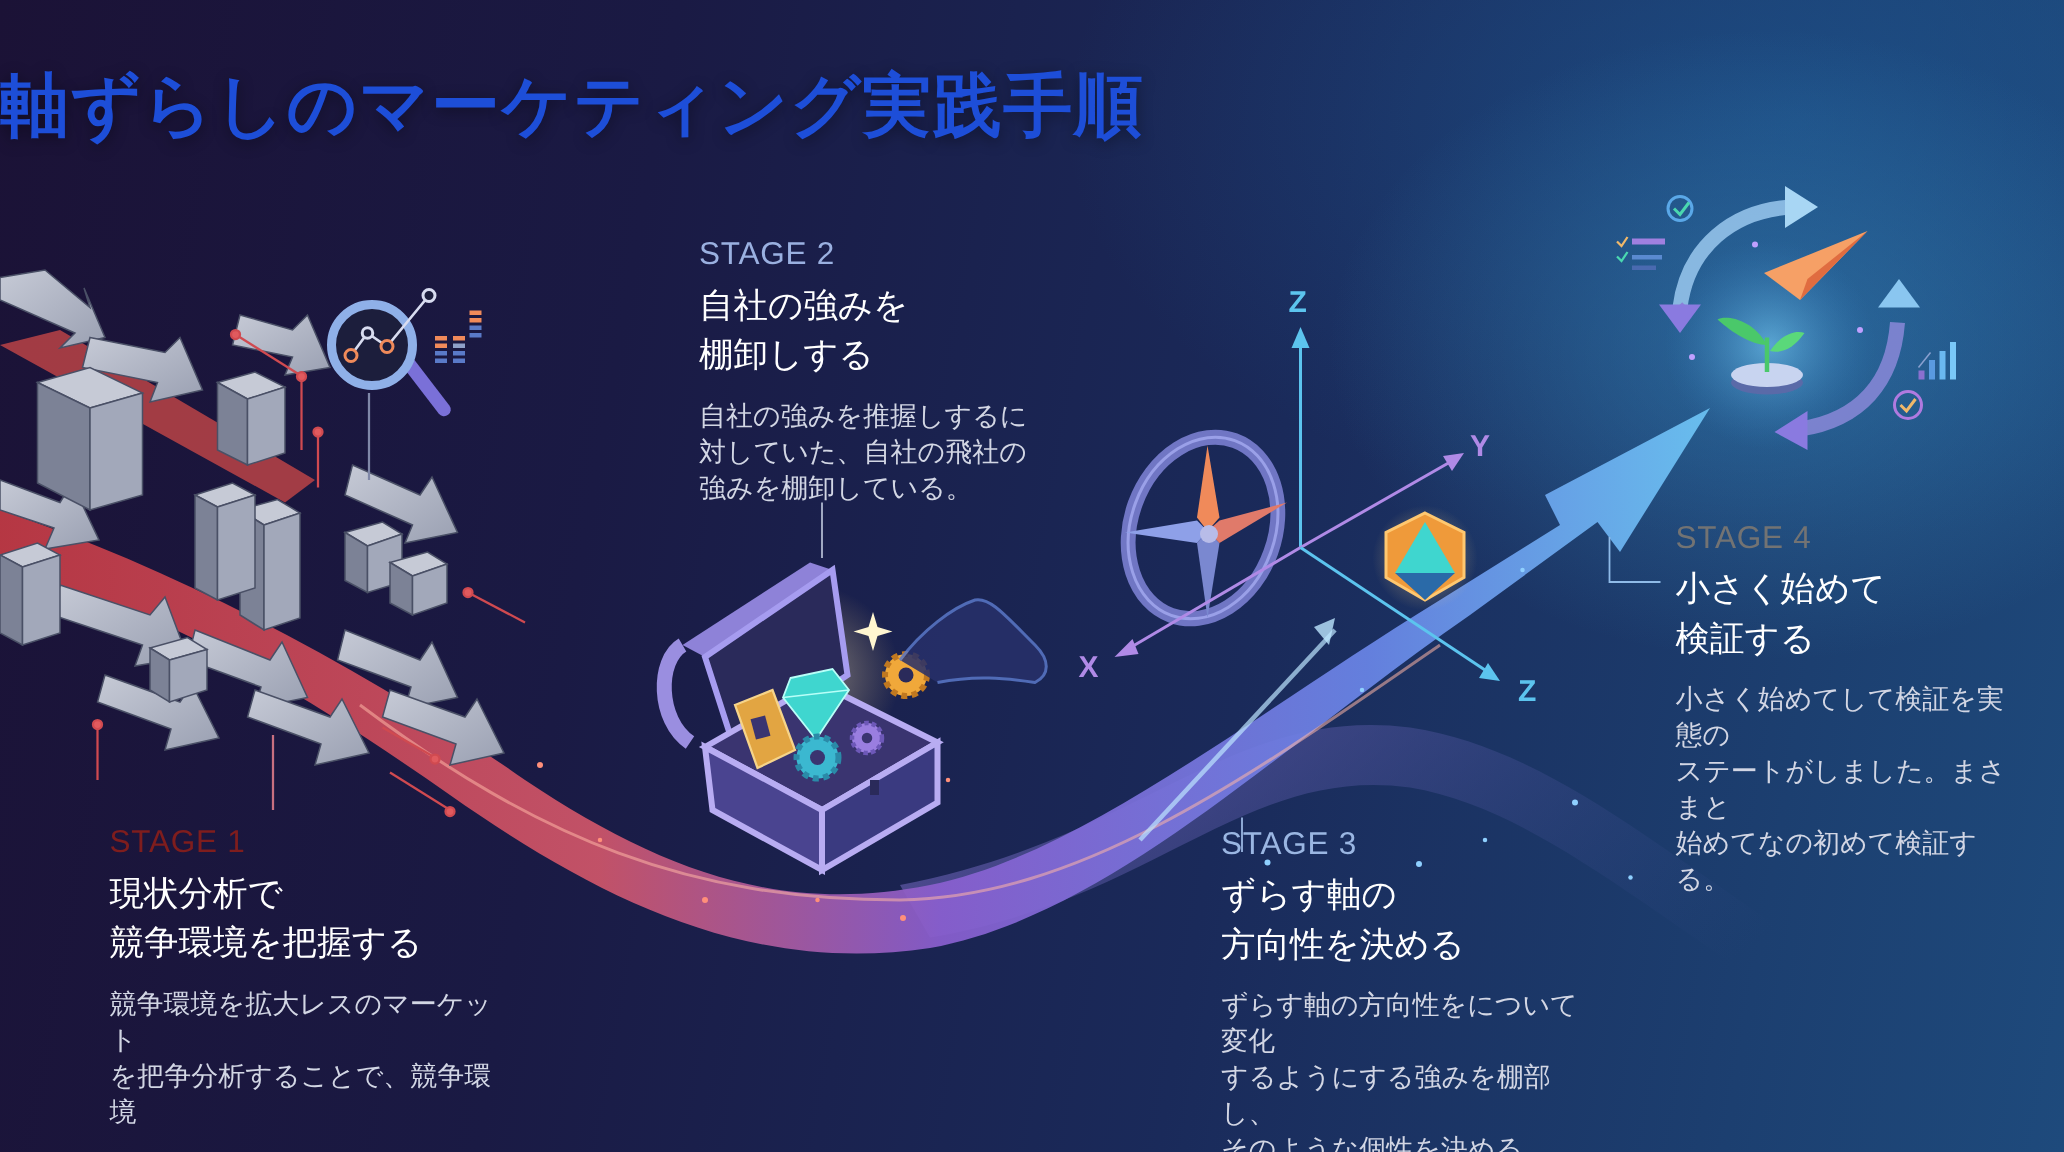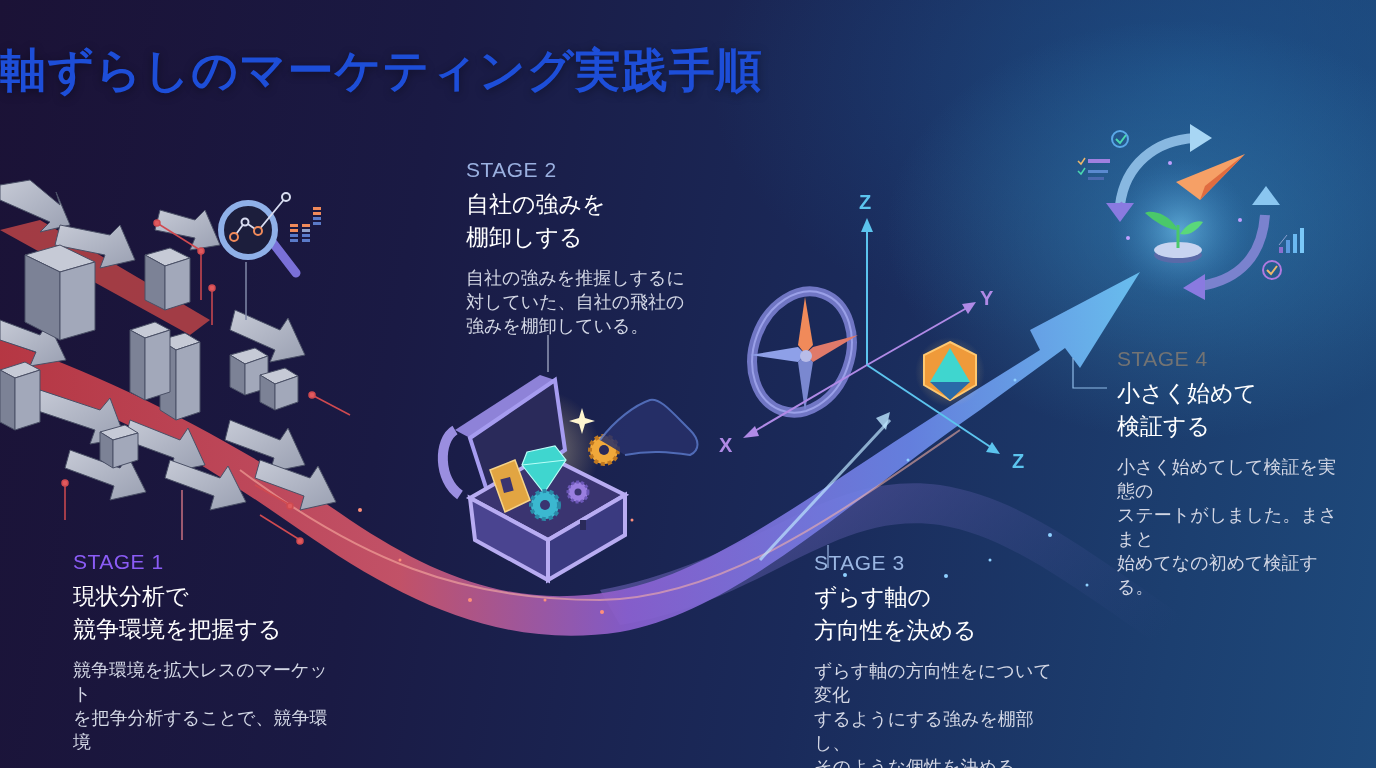--- a/index.html
+++ b/index.html
@@ -24,21 +24,21 @@
     font-family:"Liberation Sans", sans-serif; font-size:21px; letter-spacing:0.5px;
     margin-bottom:6px;
   }
   .stage .head {
     font-size:23px; font-weight:normal; line-height:33px; color:#fff; margin-bottom:12px;
   }
   .stage .desc {
     font-size:18px; line-height:24px; color:#d2d6e4;
   }
   #stage1 { left:73px; top:550px; width:260px; }
-  #stage1 .label { color:#8b5cf6; }
+  #stage1 .label { color:#7f1d1d; }
   #stage2 { left:466px; top:158px; width:230px; }
   #stage2 .label { color:#9ab0e0; }
   #stage3 { left:766px; top:551px; width:250px;margin-left:48px; }
   #stage3 .label { color:#9ab6e2; }
   #stage4 { left:1117px; top:347px; width:230px; }
   #stage4 .label { color:#737373; }
   .axis-label { position:absolute; font-family:"Liberation Sans", sans-serif; font-size:20px; font-weight:bold; }
 </style>
 </head>
 <body>

